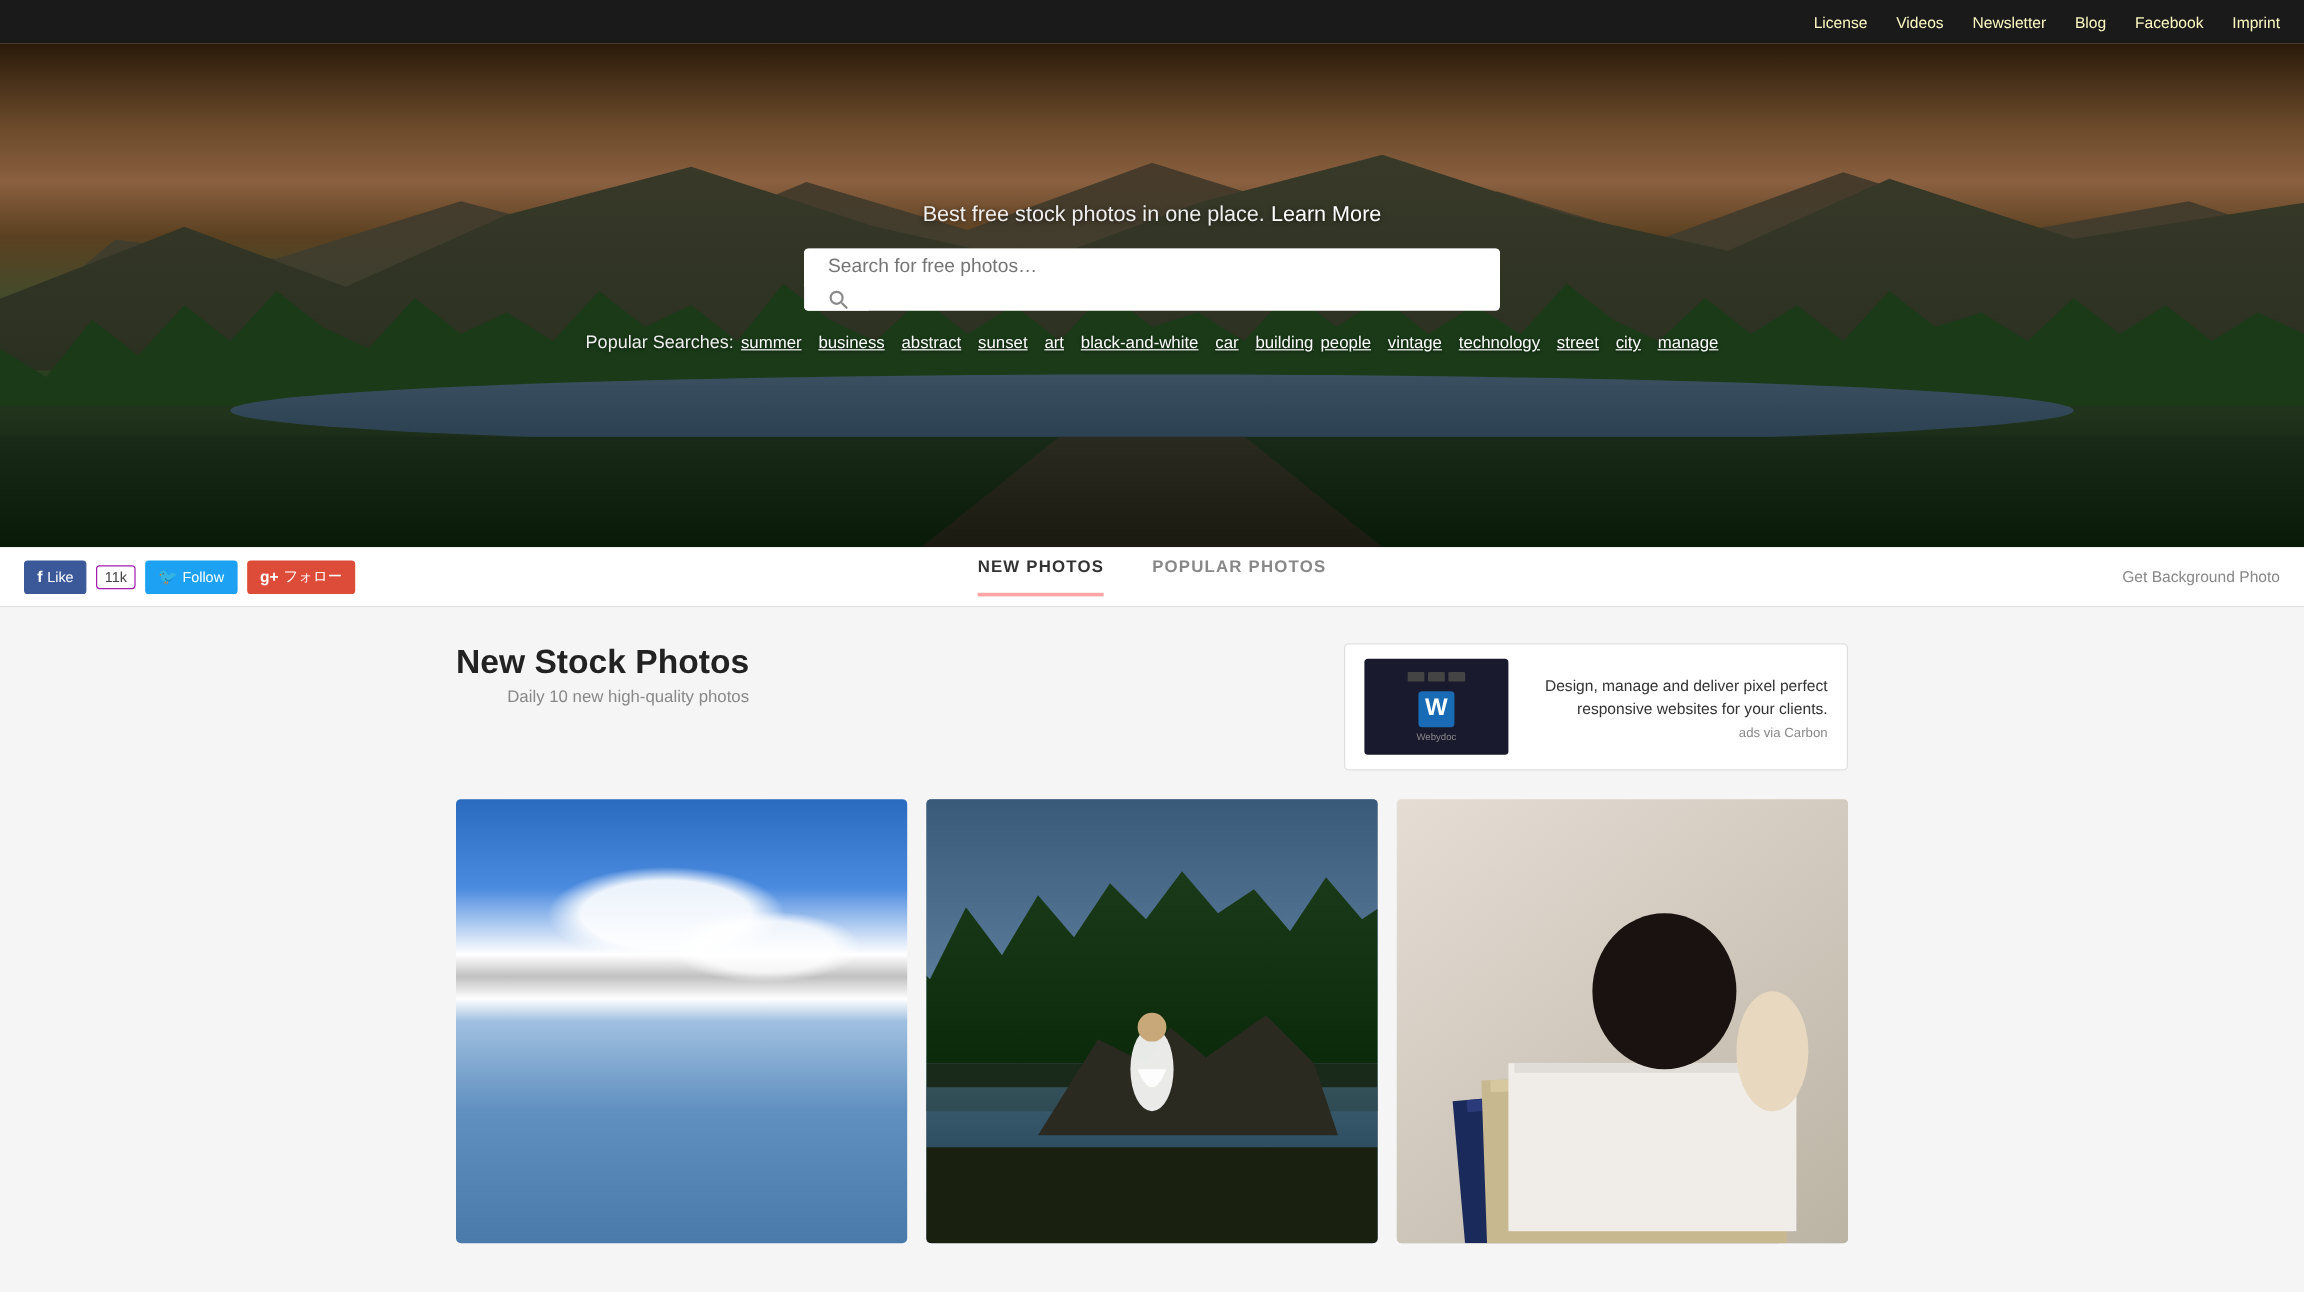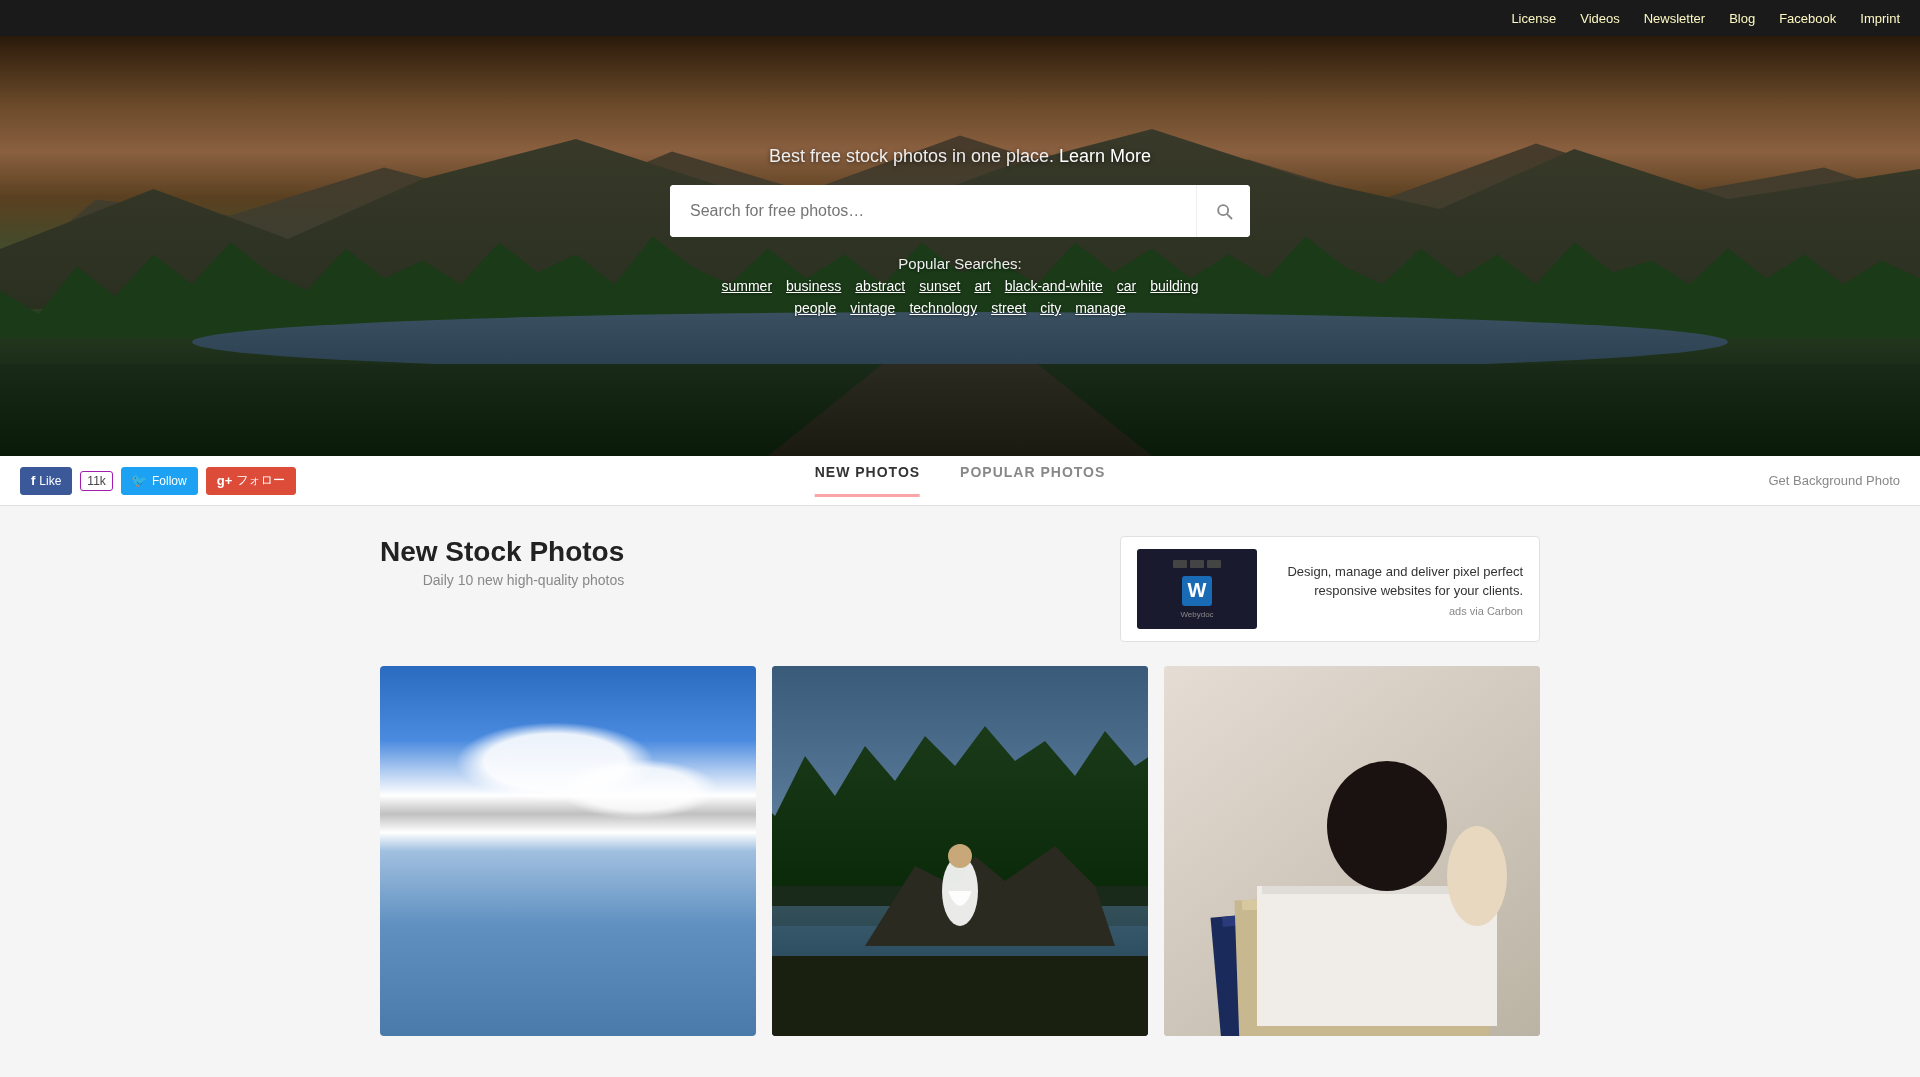--- a/index.html
+++ b/index.html
@@ -141,20 +141,21 @@
       color: #fff;
     }
     #search-bar {
       display: flex;
       width: 580px;
       height: 52px;
       background: #fff;
       border-radius: 4px;
       overflow: hidden;
       margin-top: 4px;
+      flex-direction: column;
     }
     #search-input {
       flex: 1;
       border: none;
       outline: none;
       padding: 0 20px;
       font-size: 16px;
       color: #333;
     }
     #search-button {
@@ -164,22 +165,20 @@
       cursor: pointer;
       display: flex;
       align-items: center;
       justify-content: center;
       border-left: 1px solid #eee;
     }
     #search-button svg { width: 20px; height: 20px; fill: #888; }
 
     #popular-searches {
       display: flex;
-      flex-direction: column;
-      align-items: center;
       gap: 6px;
       margin-top: 4px;
     }
     #popular-label {
       color: #eee;
       font-size: 15px;
       text-shadow: 0 1px 3px rgba(0,0,0,0.5);
     }
     .search-tags {
       display: flex;

